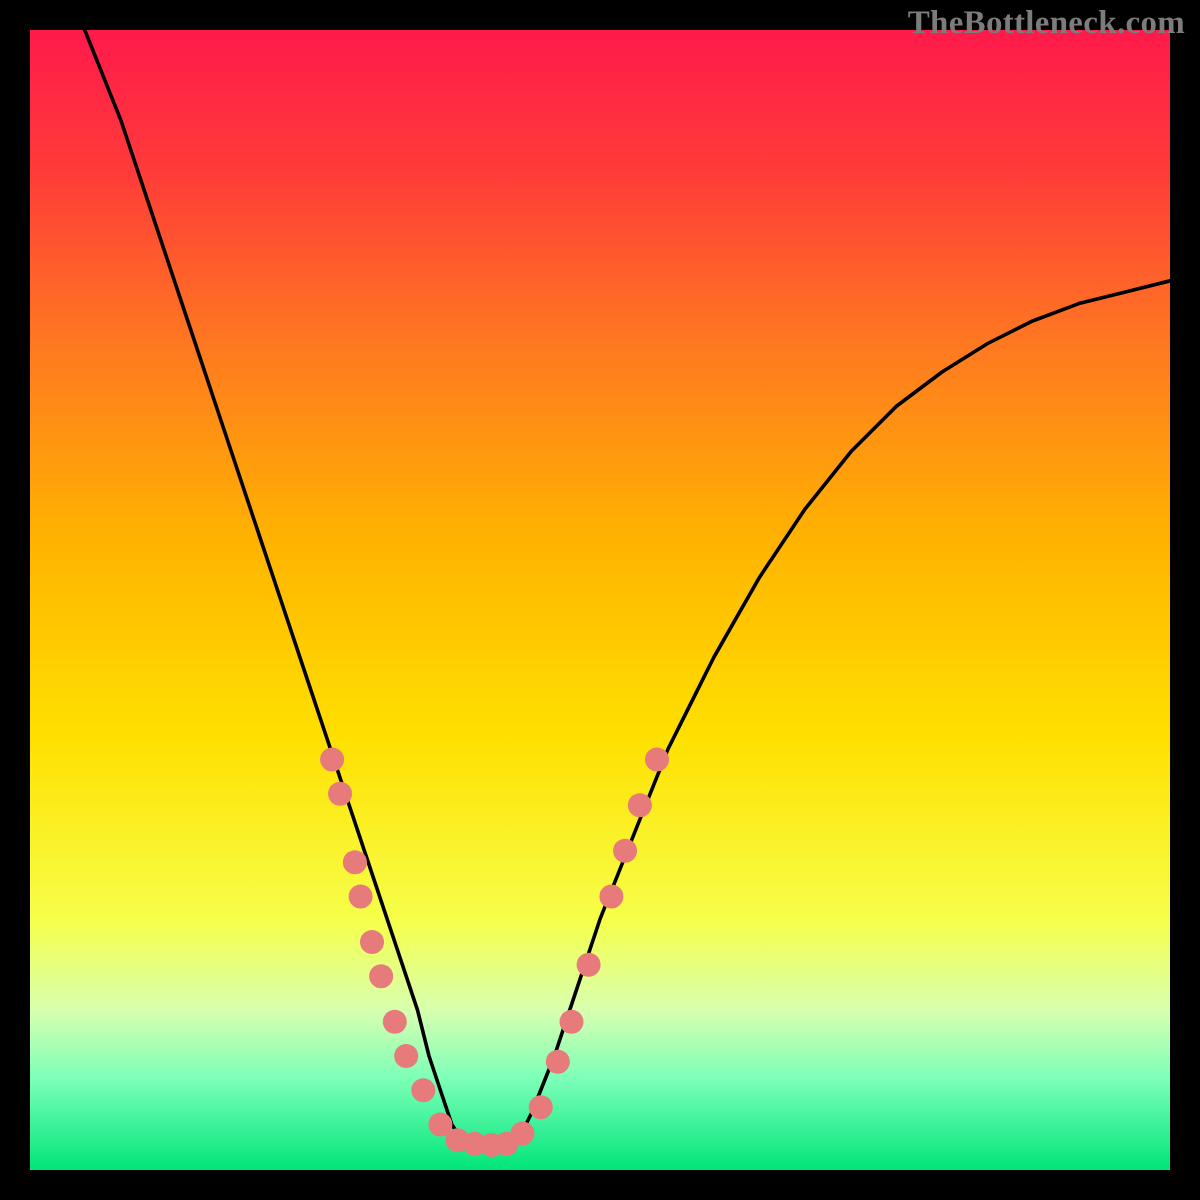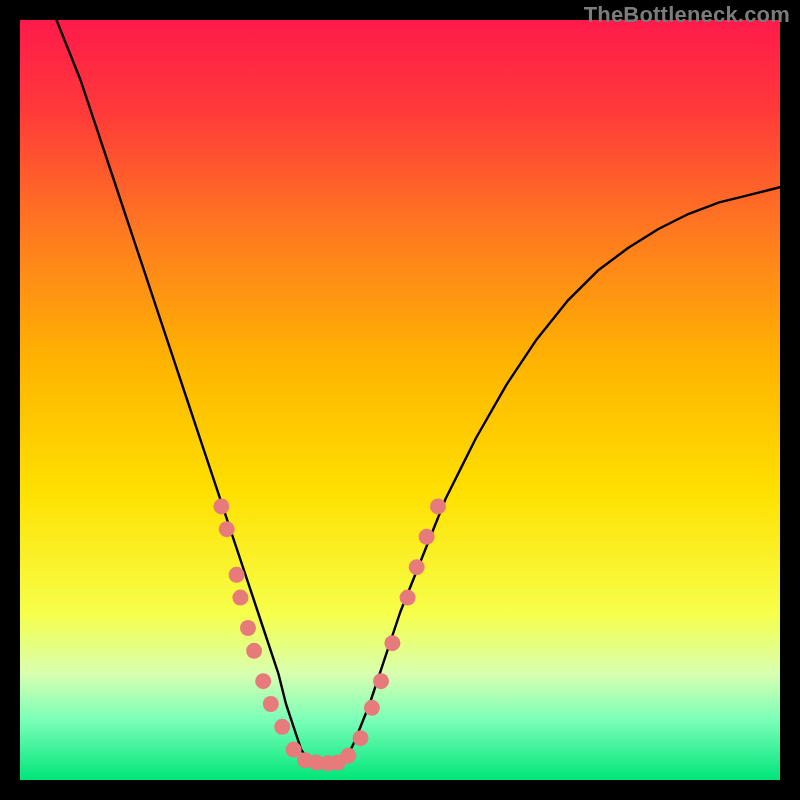--- a/index.html
+++ b/index.html
@@ -27,21 +27,21 @@
   }
   .plot svg {
     width: 760px;
     height: 760px;
     display: block;
   }
   .watermark {
     position: absolute;
     top: 2px;
     right: 10px;
-    font-family: Liberation Sans, sans-serif;
+    font-family: Liberation Serif, serif;
     font-size: 22px;
     font-weight: 600;
     color: #7c7c7c;
     letter-spacing: 0.2px;
   }
 </style>
 </head>
 <body>
 
 <div class="frame">

